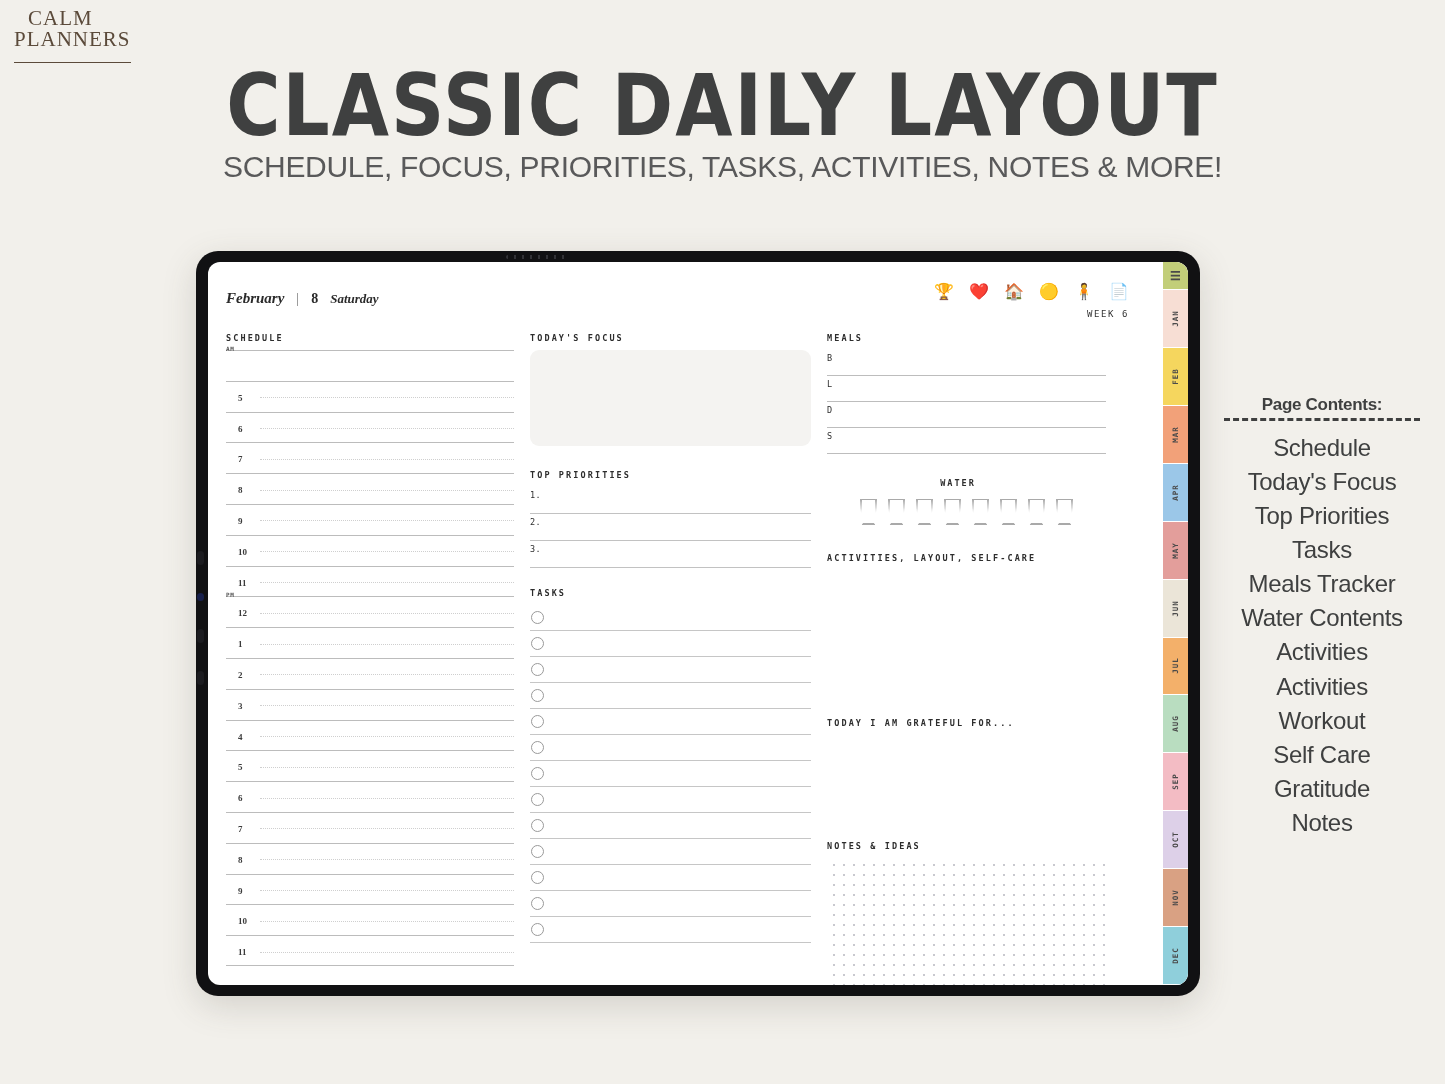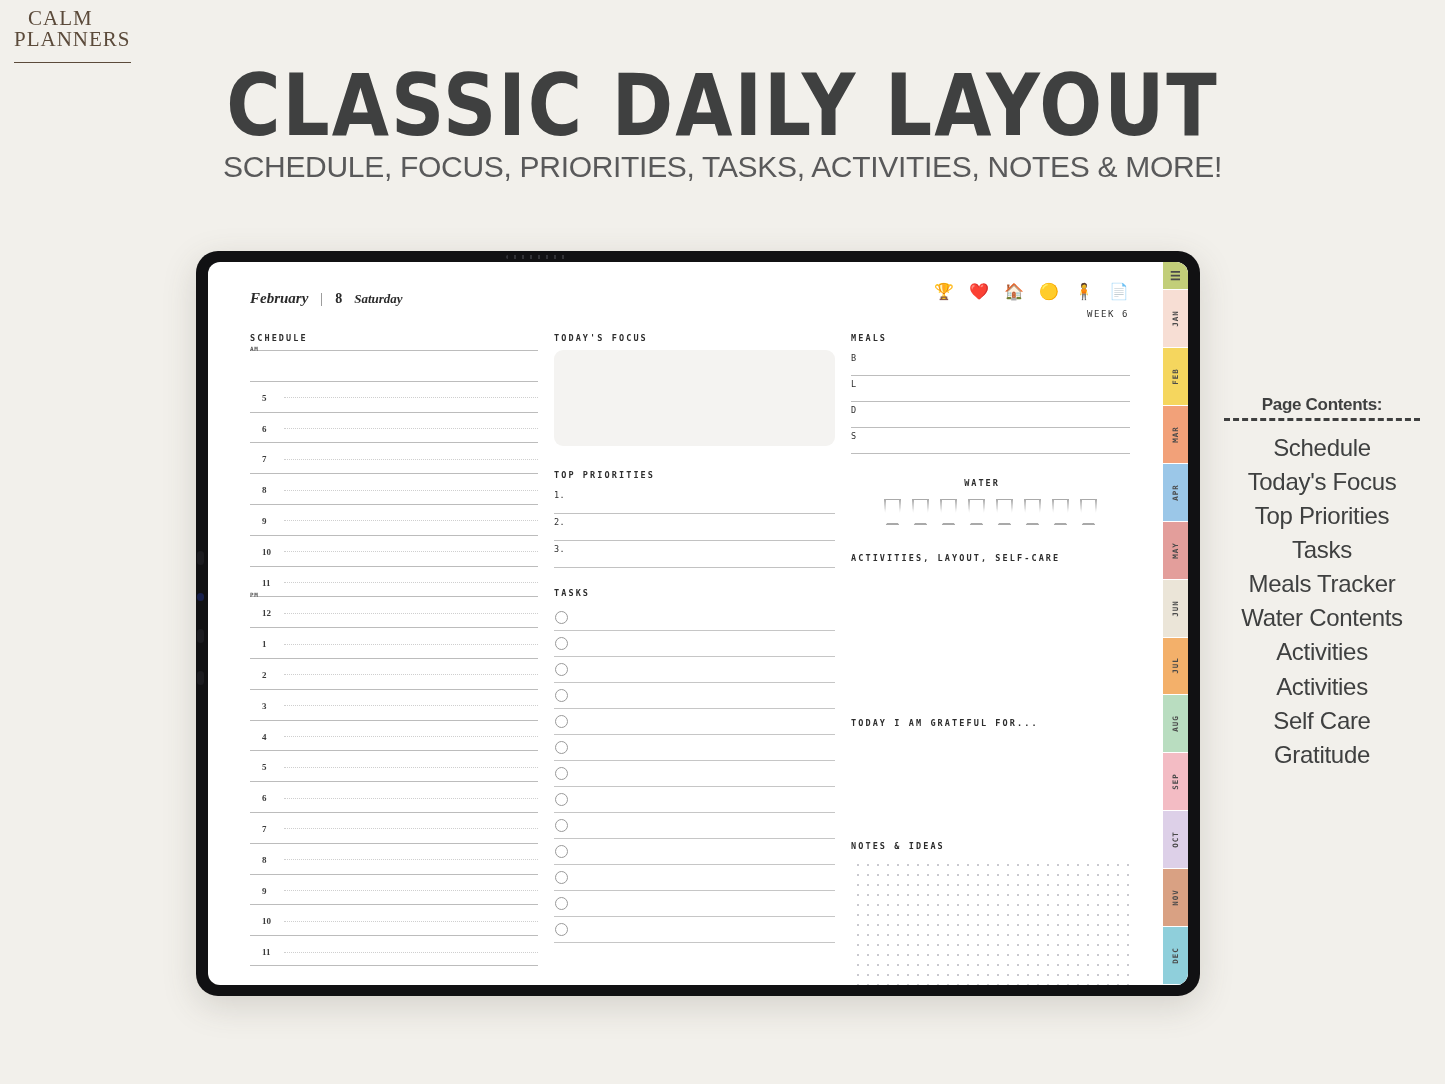--- a/index.html
+++ b/index.html
@@ -90,21 +90,21 @@
     border-radius: 12px;
     position: relative;
     overflow: hidden;
     display: flex;
   }
 
   
   .page {
     flex: 1;
     position: relative;
-    padding: 28px 26px 10px 42px;
+    padding: 28px 26px 10px 18px;
     font-family: "DejaVu Sans Mono", monospace;
   }
 
   .date-row {
     display: flex;
     align-items: baseline;
     gap: 12px;
     font-family: "Liberation Serif", serif;
   }
   .date-month { font-size: 15px; color: #2a2a2a; font-style: italic; font-weight: 600; }
@@ -585,16 +585,18 @@
   <div class="contents-dash"></div>
   <div id="contents-list">
       <div class="contents-item">Schedule</div>
       <div class="contents-item">Today's Focus</div>
       <div class="contents-item">Top Priorities</div>
       <div class="contents-item">Tasks</div>
       <div class="contents-item">Meals Tracker</div>
       <div class="contents-item">Water Contents</div>
       <div class="contents-item">Activities</div>
       <div class="contents-item">Activities</div>
+      <div class="contents-item">Workout</div>
       <div class="contents-item">Self Care</div>
       <div class="contents-item">Gratitude</div>
+      <div class="contents-item">Notes</div>
     </div>
 </div>
 
 </body></html>

